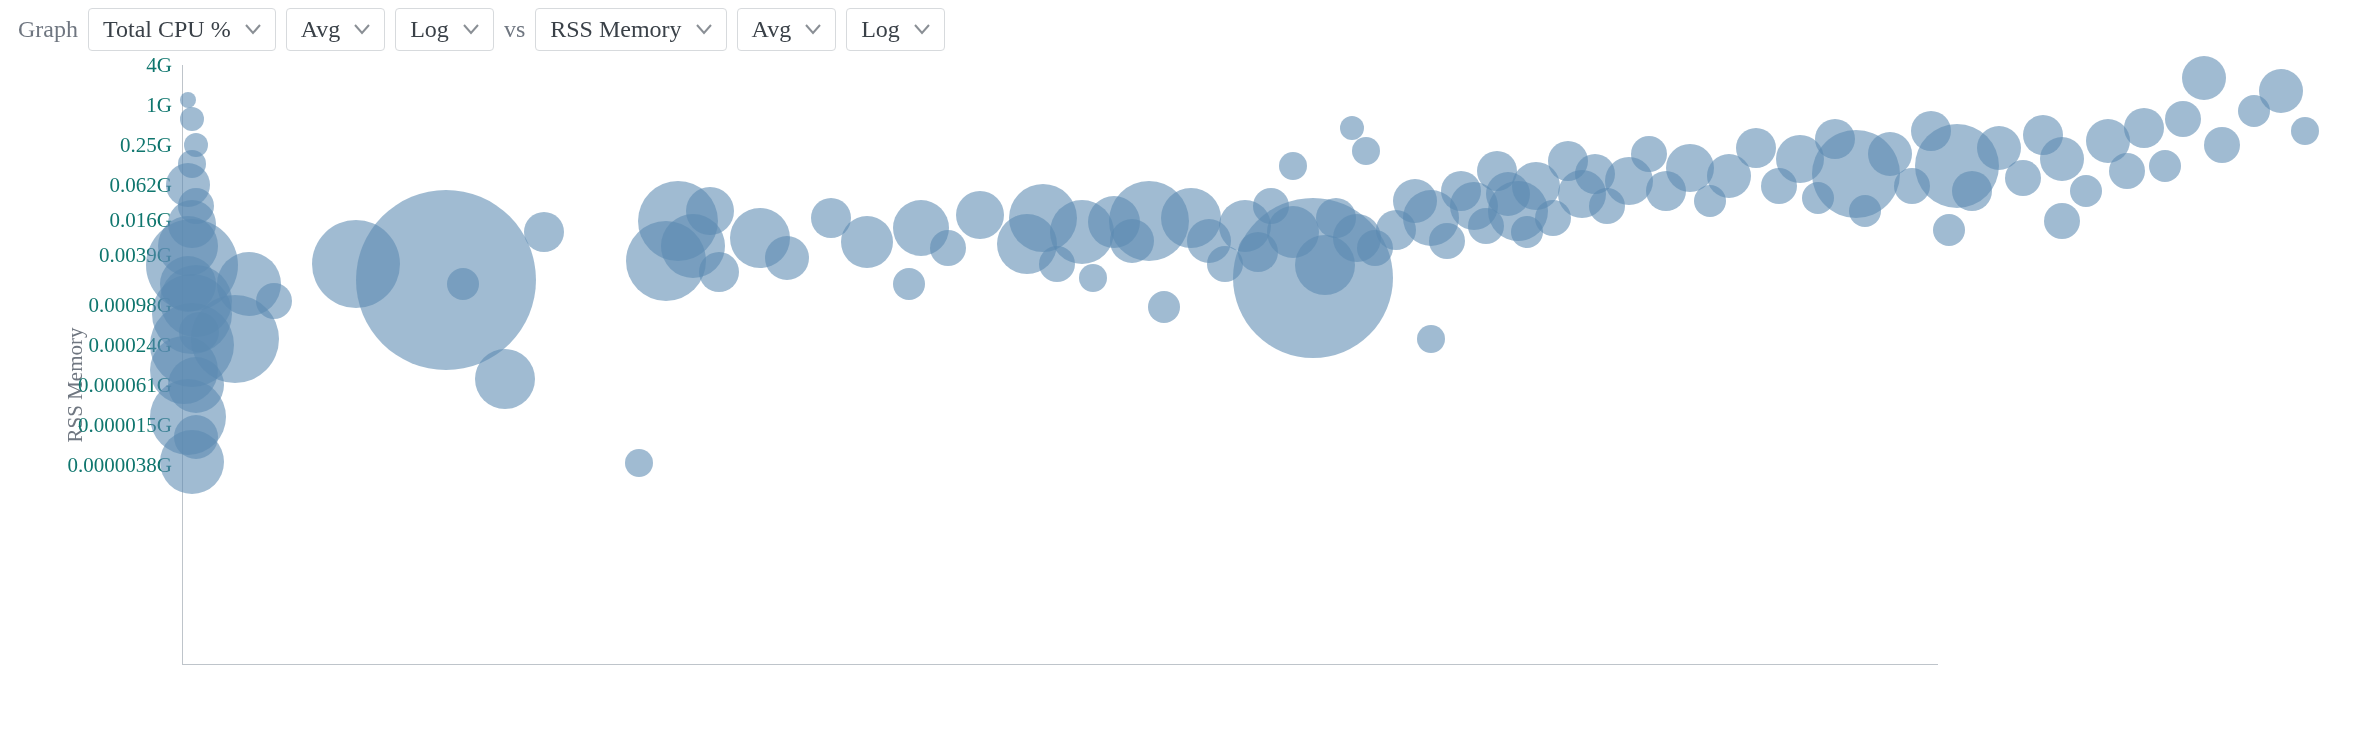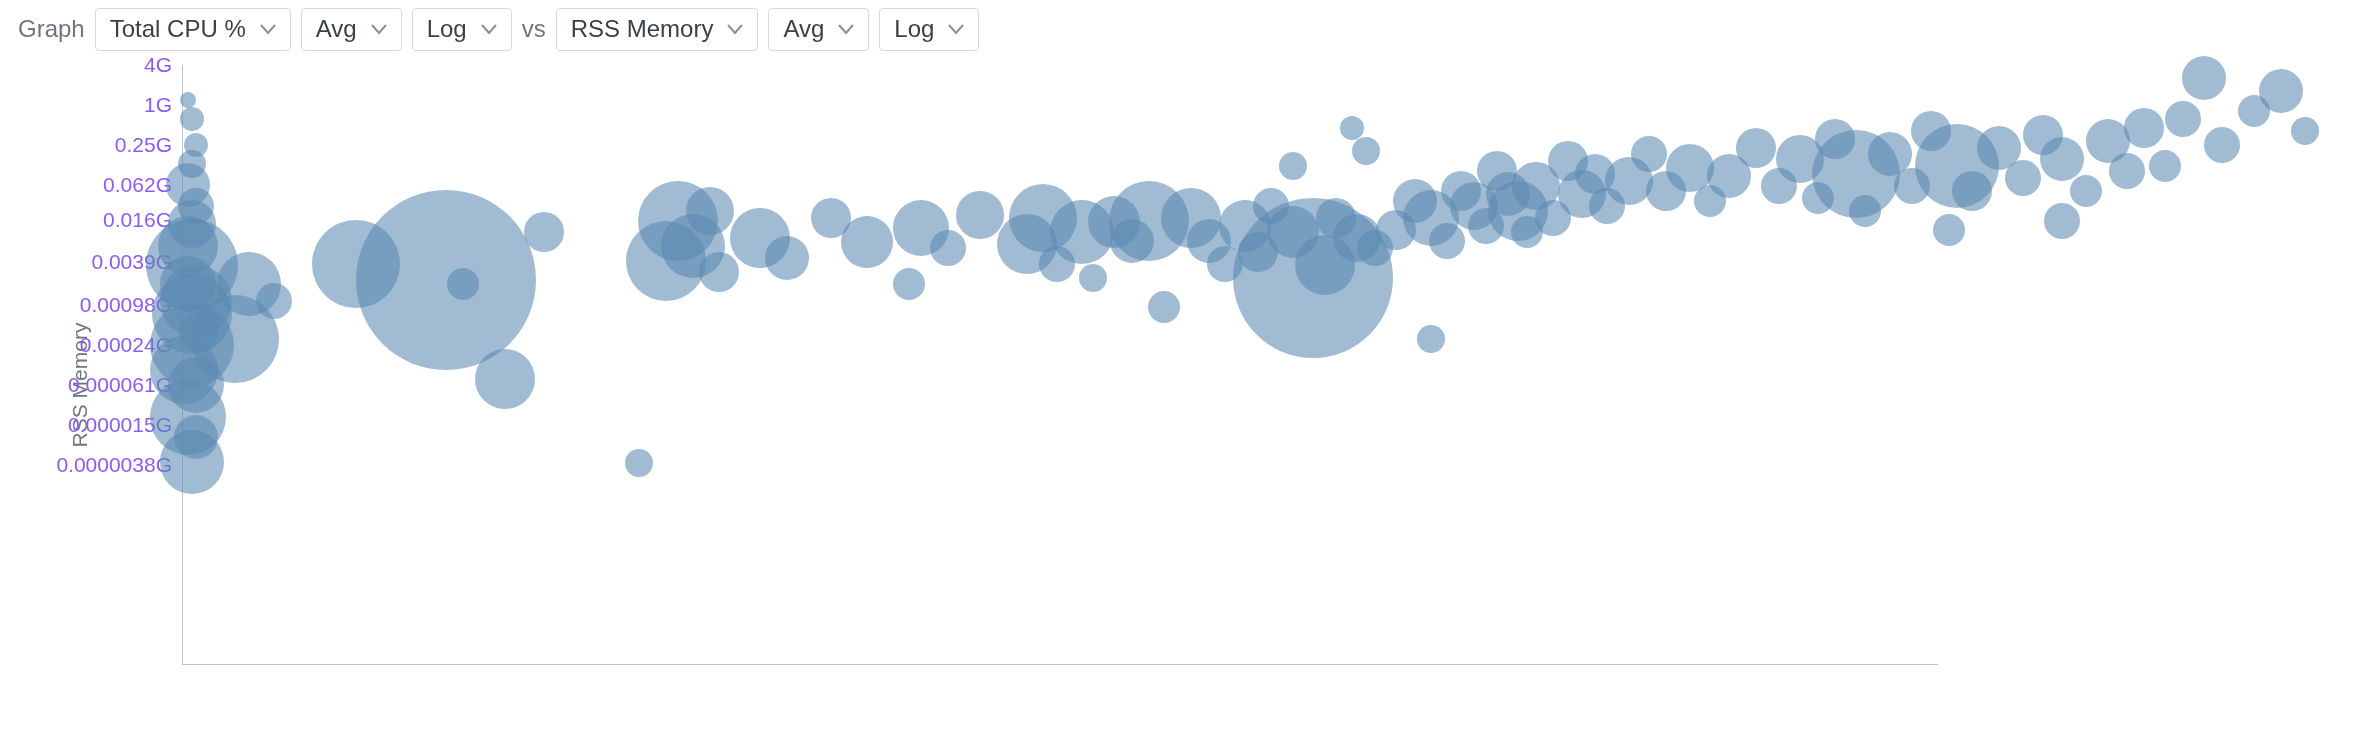--- a/index.html
+++ b/index.html
@@ -8,20 +8,21 @@
     font-family: -apple-system, BlinkMacSystemFont, "Segoe UI", Helvetica, Arial, sans-serif;
     color: #444;
     background: #fff;
   }
   .root {
     width: 1952px;
     height: 732px;
     position: relative;
     box-sizing: border-box;
     padding: 8px 4px 4px 12px;
+    font-family: Liberation Serif, serif;
   }
   .toolbar {
     display: flex;
     align-items: center;
     gap: 10px;
     font-size: 24px;
     color: #6f7680;
     white-space: nowrap;
     padding-left: 6px;
   }
@@ -82,21 +83,21 @@
   .yticks {
     position:absolute;
     left:0; top:0; bottom:40px;
     width:170px;
   }
   .ytick {
     position:absolute;
     right: 10px;
     transform: translateY(-50%);
     font-size: 21px;
-    color:#8b5cf6;
+    color:#0f766e;
     text-align:right;
     white-space:nowrap;
   }
   .xticks {
     position:absolute;
     left:170px; right:10px;
     bottom:0;
     height:40px;
   }
   .xtick {
@@ -177,21 +178,21 @@
 
   <div class="chart-area">
     <div class="ylabel">RSS Memory</div>
 
     <div class="yticks">
         <div class="ytick" style="top: 0px;">4G</div>
         <div class="ytick" style="top: 39.9687px;">1G</div>
         <div class="ytick" style="top: 79.9375px;">0.25G</div>
         <div class="ytick" style="top: 120.172px;">0.062G</div>
         <div class="ytick" style="top: 155px;">0.016G</div>
-        <div class="ytick" style="top: 197px;">0.0039G</div>
+        <div class="ytick" style="top: 190px;">0.0039G</div>
         <div class="ytick" style="top: 239.746px;">0.00098G</div>
         <div class="ytick" style="top: 280px;">0.00024G</div>
         <div class="ytick" style="top: 319.816px;">0.000061G</div>
         <div class="ytick" style="top: 360.25px;">0.000015G</div>
         <div class="ytick" style="top: 399.82px;">0.0000038G</div>
       </div>
 
     <div class="plot-wrap">
       <div class="plot" id="plot">
           <div class="bubble" style="left: 8.92588px; top: 396.949px; width: 64px; height: 64px;"></div>

